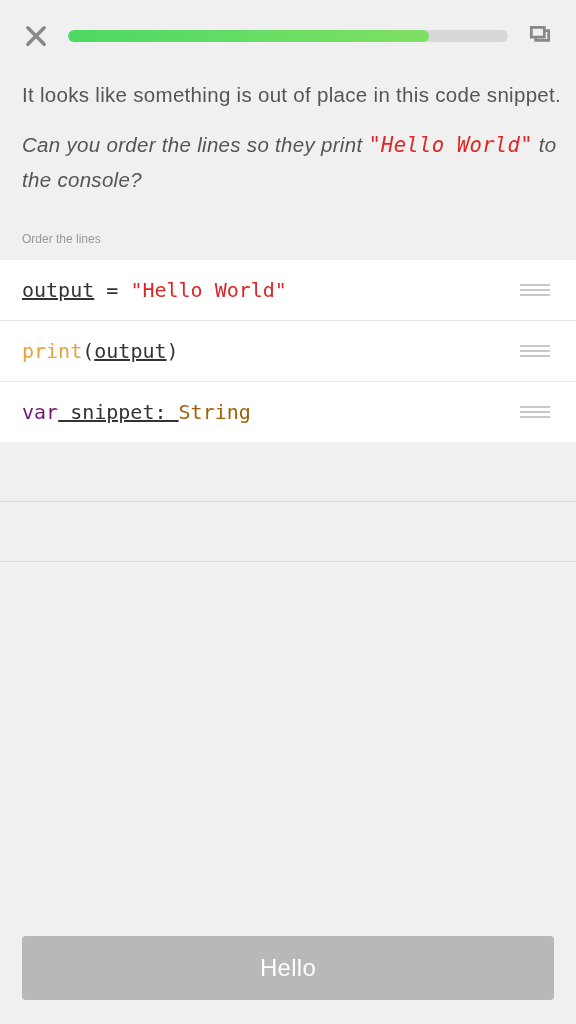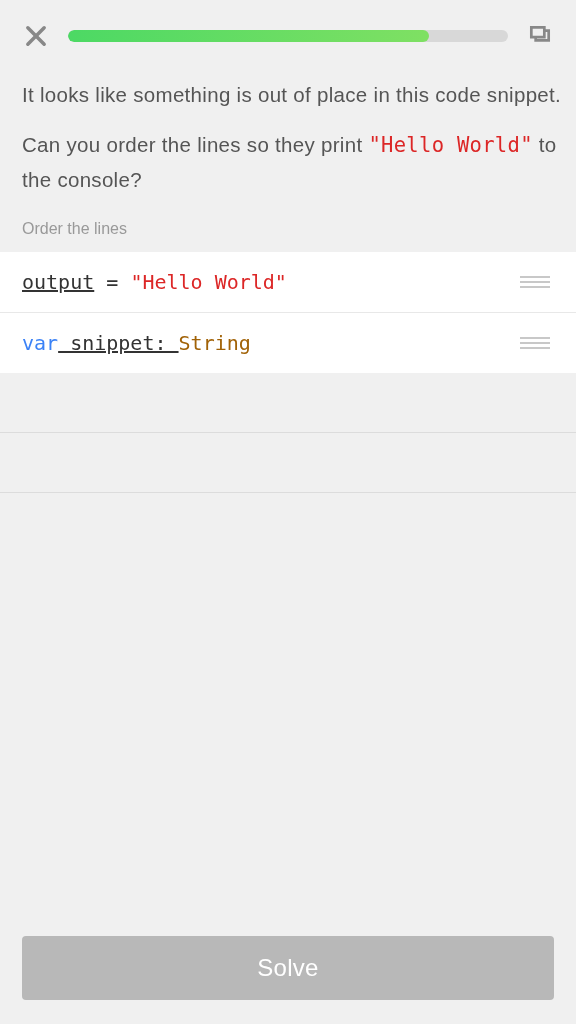--- a/index.html
+++ b/index.html
@@ -51,28 +51,28 @@
     }
     .flag-btn svg { width: 26px; height: 26px; }
     .question {
       padding: 16px 4px 20px 22px;
       font-size: 20.5px;
       line-height: 1.65;
       color: #555;
       letter-spacing: 0.3px;
     }
     .question p { margin-bottom: 16px; }
-    .question p:last-child { margin-bottom: 4px; }
+    .question p:last-child { margin-bottom: 16px; font-style: italic; }
     .code-inline {
       font-family: "SF Mono", Monaco, Menlo, Consolas, monospace;
       color: #dc2626;
     }
     .instruction {
       padding: 0 22px 14px 22px;
-      font-size: 16px;
+      font-size: 12px;
       color: #999;
       font-weight: 500;
     }
     .lines-area {
       background: #fff;
     }
     .code-line {
       display: flex;
       align-items: center;
       justify-content: space-between;
@@ -94,21 +94,21 @@
       display: block;
       width: 30px;
       height: 2px;
       background: #c8c8c8;
     }
     .tok-id { color: #333; text-decoration: underline; }
     .tok-op { color: #333; }
     .tok-str { color: #dc2626; }
     .tok-fn { color: #e5a23e; }
     .tok-paren { color: #333; }
-    .tok-kw { color: #3b82f6; }
+    .tok-kw { color: #701a75; }
     .tok-type { color: #a16207; }
     .placeholder-area {
       flex: 1;
       background: #f0f0f0;
     }
     .placeholder-slot {
       height: 60px;
       border-bottom: 1px solid #dcdcdc;
     }
     .footer {
@@ -159,29 +159,37 @@
 <div class="lines-area" id="lines-area">
     <div class="code-line">
       <div class="code-content"><span class="tok-id">output</span><span class="tok-op"> = </span><span class="tok-str">"Hello World"</span></div>
       <div class="drag-handle">
         <span></span>
         <span></span>
         <span></span>
       </div>
     </div>
     <div class="code-line">
+      <div class="code-content"><span class="tok-fn">print</span><span class="tok-paren">(</span><span class="tok-id">output</span><span class="tok-paren">)</span></div>
+      <div class="drag-handle">
+        <span></span>
+        <span></span>
+        <span></span>
+      </div>
+    </div>
+    <div class="code-line">
       <div class="code-content"><span class="tok-kw">var</span><span class="tok-id"> snippet: </span><span class="tok-type">String</span></div>
       <div class="drag-handle">
         <span></span>
         <span></span>
         <span></span>
       </div>
     </div>
   </div>
 
 <div class="placeholder-area">
   <div class="placeholder-slot"></div>
   <div class="placeholder-slot"></div>
 </div>
 
 <div class="footer">
-  <button class="solve-btn">Solve</button>
+  <button class="solve-btn">Hello</button>
 </div>
 
 </body></html>

